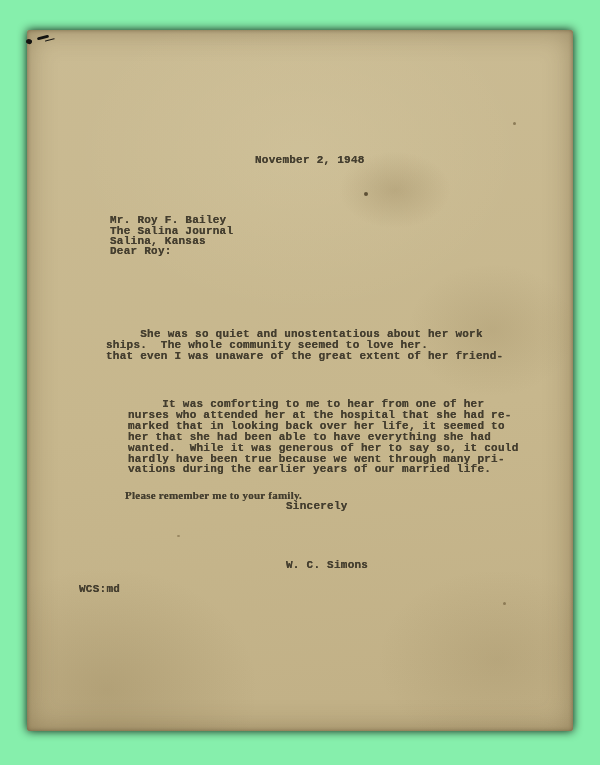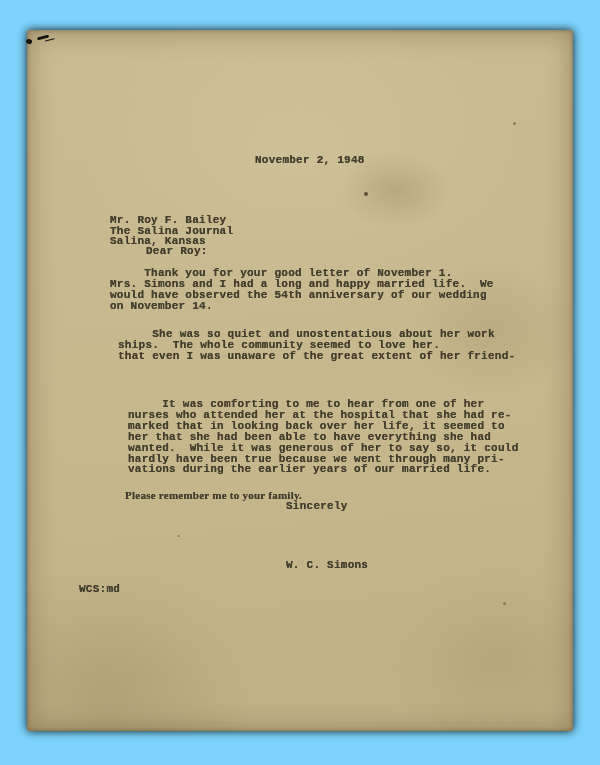--- a/index.html
+++ b/index.html
@@ -4,21 +4,21 @@
 <style>
   html, body {
     margin: 0;
     padding: 0;
     background: #0a0a0a;
   }
   .scan {
     position: relative;
     width: 600px;
     height: 765px;
-    background: #7dd3fc;
+    background: #86efac;
     overflow: hidden;
     font-family: "Liberation Mono", "DejaVu Sans Mono", monospace;
   }
   .paper {
     position: absolute;
     left: 27px;
     top: 30px;
     width: 546px;
     height: 701px;
     background-color: #c8b88f;
@@ -68,23 +68,23 @@
     font-size: 11px;
     line-height: 10.9px;
     letter-spacing: 0.25px;
     font-weight: bold;
     white-space: pre;
     text-shadow: 0 0 0.6px rgba(58,52,38,0.85);
     z-index: 2;
   }
   .date       { left: 255px; top: 155px; }
   .recipient  { left: 110px; top: 215px; line-height: 10.6px; }
-  .salutation { left: 110px; top: 246px; margin-left: 36px; }
+  .salutation { left: 110px; top: 246px; }
   .p1 { left: 110px; top: 268px; }
-  .p2 { left: 118px; top: 329px; }
+  .p2 { left: 106px; top: 329px; }
   .p3 { left: 128px; top: 372px; margin-top: 27px; }
   .p4 { left: 110px; top: 457px; }
   .p5 { left: 110px; top: 490px; font-family: Liberation Serif, serif; }
   .closing    { left: 286px; top: 501px; }
   .signature  { left: 286px; top: 560px; }
   .reference  { left: 79px;  top: 584px; }
 </style>
 </head>
 <body>
 
@@ -99,21 +99,20 @@
     <div class="speck s3"></div>
     <div class="speck s4"></div>
   </div>
 
   <div class="text date">November 2, 1948</div>
 
   <div class="text recipient"><div class="line">Mr. Roy F. Bailey</div><div class="line">The Salina Journal</div><div class="line">Salina, Kansas</div></div>
 
   <div class="text salutation">Dear Roy:</div>
 
-  <div class="text para p1"><div class="line">     Thank you for your good letter of November 1.</div><div class="line">Mrs. Simons and I had a long and happy married life.  We</div><div class="line">would have observed the 54th anniversary of our wedding</div><div class="line">on November 14.</div></div>
   <div class="text para p2"><div class="line">     She was so quiet and unostentatious about her work</div><div class="line">ships.  The whole community seemed to love her.</div><div class="line">that even I was unaware of the great extent of her friend-</div></div>
   <div class="text para p3"><div class="line">     It was comforting to me to hear from one of her</div><div class="line">nurses who attended her at the hospital that she had re-</div><div class="line">marked that in looking back over her life, it seemed to</div><div class="line">her that she had been able to have everything she had</div><div class="line">wanted.  While it was generous of her to say so, it could</div><div class="line">hardly have been true because we went through many pri-</div><div class="line">vations during the earlier years of our married life.</div></div>
   <div class="text para p4"></div>
   <div class="text para p5"><div class="line">     Please remember me to your family.</div></div>
 
   <div class="text closing">Sincerely</div>
 
   <div class="text signature">W. C. Simons</div>
 
   <div class="text reference">WCS:md</div>

